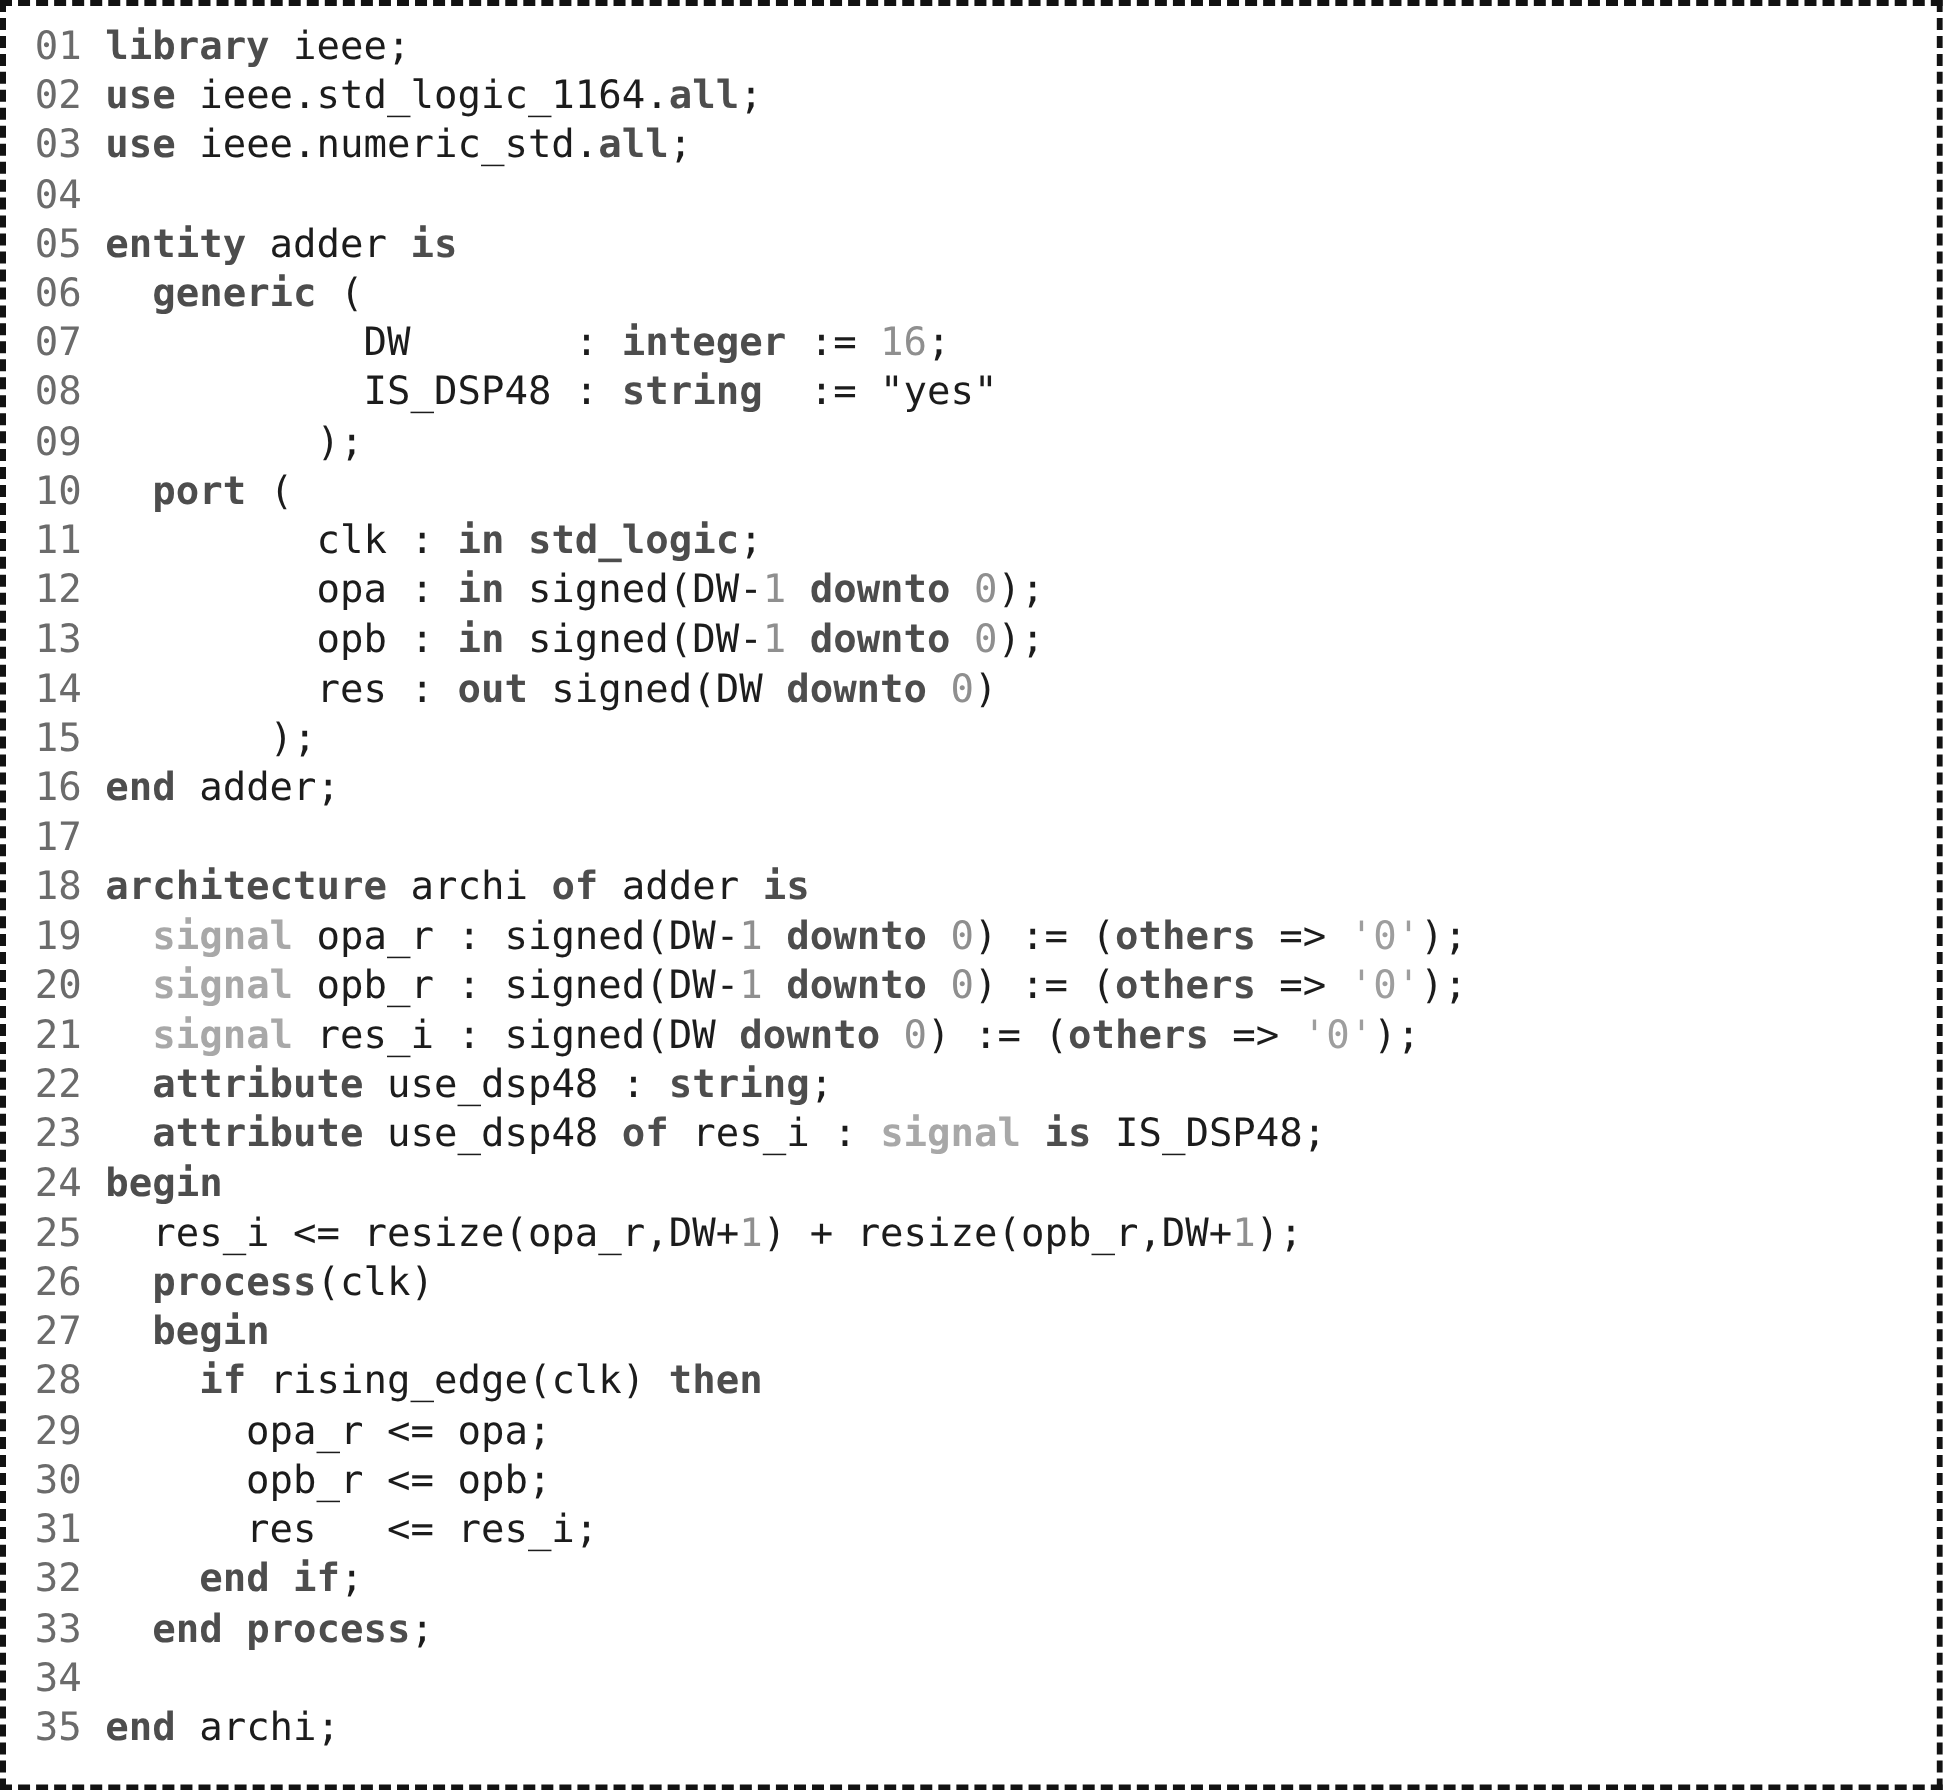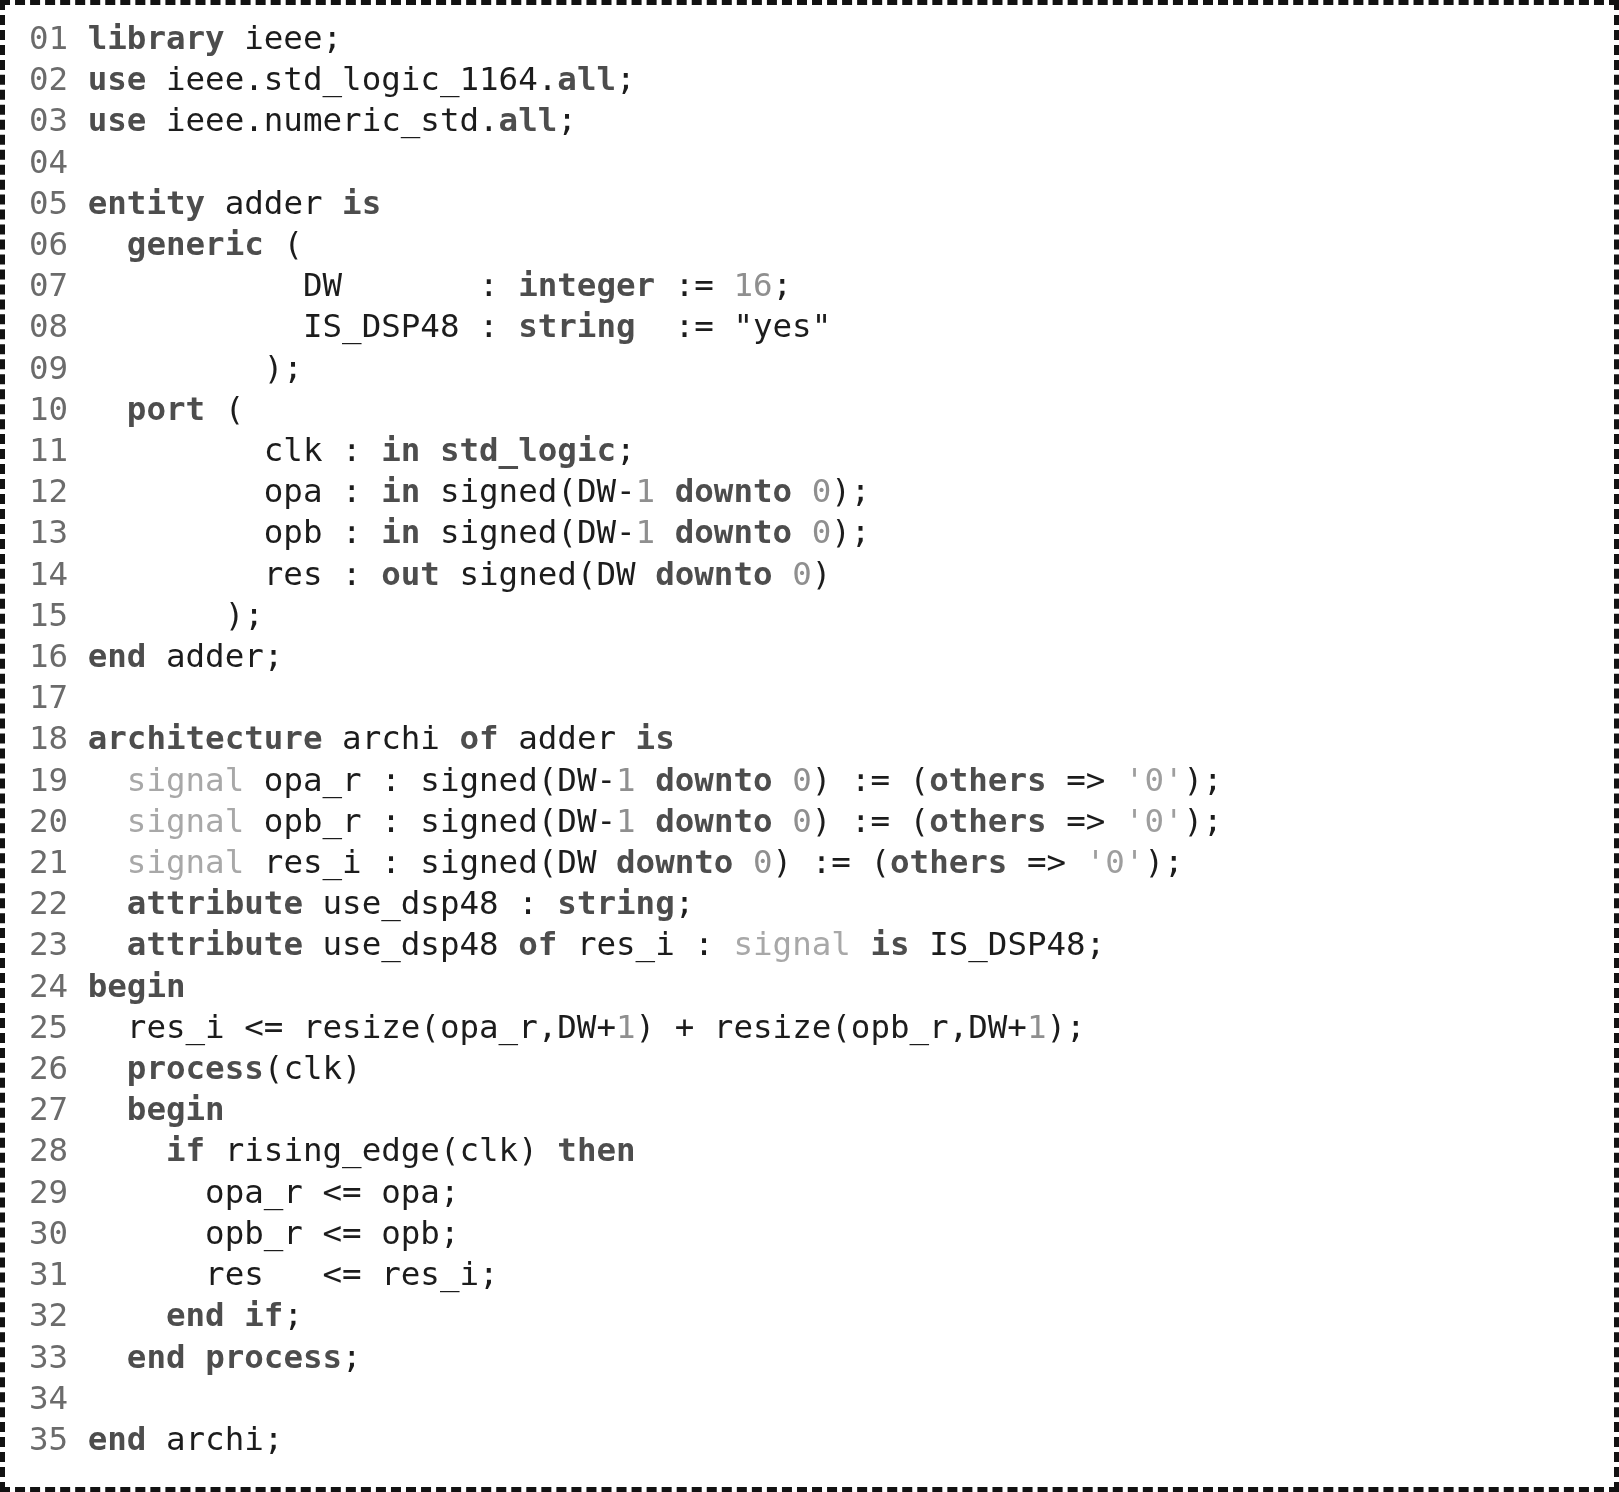--- a/index.html
+++ b/index.html
@@ -26,20 +26,20 @@
   .code-line { white-space: pre; }
   .ln {
     color: var(--c-ln, #6b6b6b);
     margin-right: 1ch;
     font-weight: normal;
   }
   .tok-pl  { color: var(--c-pl,  #1c1c1c); font-weight: normal; }
   .tok-kw  { color: var(--c-kw,  #4d4d4d); font-weight: bold; }
   .tok-num { color: var(--c-num, #8f8f8f); font-weight: normal; }
   .tok-lit { color: var(--c-lit, #9e9e9e); font-weight: normal; }
-  .tok-sig { color: var(--c-sig, #a8a8a8); font-weight: normal; }
+  .tok-sig { color: var(--c-sig, #a8a8a8); font-weight: bold; }
 </style>
 </head>
 <body>
 
 <div class="figure">
   <div class="listing"><div class="code-line"><span class="ln">01</span><span class="tok-kw">library</span><span class="tok-pl"> ieee;</span></div><div class="code-line"><span class="ln">02</span><span class="tok-kw">use</span><span class="tok-pl"> ieee.std_logic_1164.</span><span class="tok-kw">all</span><span class="tok-pl">;</span></div><div class="code-line"><span class="ln">03</span><span class="tok-kw">use</span><span class="tok-pl"> ieee.numeric_std.</span><span class="tok-kw">all</span><span class="tok-pl">;</span></div><div class="code-line"><span class="ln">04</span></div><div class="code-line"><span class="ln">05</span><span class="tok-kw">entity</span><span class="tok-pl"> adder </span><span class="tok-kw">is</span></div><div class="code-line"><span class="ln">06</span><span class="tok-pl">  </span><span class="tok-kw">generic</span><span class="tok-pl"> (</span></div><div class="code-line"><span class="ln">07</span><span class="tok-pl">           DW       : </span><span class="tok-kw">integer</span><span class="tok-pl"> := </span><span class="tok-num">16</span><span class="tok-pl">;</span></div><div class="code-line"><span class="ln">08</span><span class="tok-pl">           IS_DSP48 : </span><span class="tok-kw">string</span><span class="tok-pl">  := "yes"</span></div><div class="code-line"><span class="ln">09</span><span class="tok-pl">         );</span></div><div class="code-line"><span class="ln">10</span><span class="tok-pl">  </span><span class="tok-kw">port</span><span class="tok-pl"> (</span></div><div class="code-line"><span class="ln">11</span><span class="tok-pl">         clk : </span><span class="tok-kw">in</span><span class="tok-pl"> </span><span class="tok-kw">std_logic</span><span class="tok-pl">;</span></div><div class="code-line"><span class="ln">12</span><span class="tok-pl">         opa : </span><span class="tok-kw">in</span><span class="tok-pl"> signed(DW-</span><span class="tok-num">1</span><span class="tok-pl"> </span><span class="tok-kw">downto</span><span class="tok-pl"> </span><span class="tok-num">0</span><span class="tok-pl">);</span></div><div class="code-line"><span class="ln">13</span><span class="tok-pl">         opb : </span><span class="tok-kw">in</span><span class="tok-pl"> signed(DW-</span><span class="tok-num">1</span><span class="tok-pl"> </span><span class="tok-kw">downto</span><span class="tok-pl"> </span><span class="tok-num">0</span><span class="tok-pl">);</span></div><div class="code-line"><span class="ln">14</span><span class="tok-pl">         res : </span><span class="tok-kw">out</span><span class="tok-pl"> signed(DW </span><span class="tok-kw">downto</span><span class="tok-pl"> </span><span class="tok-num">0</span><span class="tok-pl">)</span></div><div class="code-line"><span class="ln">15</span><span class="tok-pl">       );</span></div><div class="code-line"><span class="ln">16</span><span class="tok-kw">end</span><span class="tok-pl"> adder;</span></div><div class="code-line"><span class="ln">17</span></div><div class="code-line"><span class="ln">18</span><span class="tok-kw">architecture</span><span class="tok-pl"> archi </span><span class="tok-kw">of</span><span class="tok-pl"> adder </span><span class="tok-kw">is</span></div><div class="code-line"><span class="ln">19</span><span class="tok-pl">  </span><span class="tok-sig">signal</span><span class="tok-pl"> opa_r : signed(DW-</span><span class="tok-num">1</span><span class="tok-pl"> </span><span class="tok-kw">downto</span><span class="tok-pl"> </span><span class="tok-num">0</span><span class="tok-pl">) := (</span><span class="tok-kw">others</span><span class="tok-pl"> =&gt; </span><span class="tok-lit">'0'</span><span class="tok-pl">);</span></div><div class="code-line"><span class="ln">20</span><span class="tok-pl">  </span><span class="tok-sig">signal</span><span class="tok-pl"> opb_r : signed(DW-</span><span class="tok-num">1</span><span class="tok-pl"> </span><span class="tok-kw">downto</span><span class="tok-pl"> </span><span class="tok-num">0</span><span class="tok-pl">) := (</span><span class="tok-kw">others</span><span class="tok-pl"> =&gt; </span><span class="tok-lit">'0'</span><span class="tok-pl">);</span></div><div class="code-line"><span class="ln">21</span><span class="tok-pl">  </span><span class="tok-sig">signal</span><span class="tok-pl"> res_i : signed(DW </span><span class="tok-kw">downto</span><span class="tok-pl"> </span><span class="tok-num">0</span><span class="tok-pl">) := (</span><span class="tok-kw">others</span><span class="tok-pl"> =&gt; </span><span class="tok-lit">'0'</span><span class="tok-pl">);</span></div><div class="code-line"><span class="ln">22</span><span class="tok-pl">  </span><span class="tok-kw">attribute</span><span class="tok-pl"> use_dsp48 : </span><span class="tok-kw">string</span><span class="tok-pl">;</span></div><div class="code-line"><span class="ln">23</span><span class="tok-pl">  </span><span class="tok-kw">attribute</span><span class="tok-pl"> use_dsp48 </span><span class="tok-kw">of</span><span class="tok-pl"> res_i : </span><span class="tok-sig">signal</span><span class="tok-pl"> </span><span class="tok-kw">is</span><span class="tok-pl"> IS_DSP48;</span></div><div class="code-line"><span class="ln">24</span><span class="tok-kw">begin</span></div><div class="code-line"><span class="ln">25</span><span class="tok-pl">  res_i &lt;= resize(opa_r,DW+</span><span class="tok-num">1</span><span class="tok-pl">) + resize(opb_r,DW+</span><span class="tok-num">1</span><span class="tok-pl">);</span></div><div class="code-line"><span class="ln">26</span><span class="tok-pl">  </span><span class="tok-kw">process</span><span class="tok-pl">(clk)</span></div><div class="code-line"><span class="ln">27</span><span class="tok-pl">  </span><span class="tok-kw">begin</span></div><div class="code-line"><span class="ln">28</span><span class="tok-pl">    </span><span class="tok-kw">if</span><span class="tok-pl"> rising_edge(clk) </span><span class="tok-kw">then</span></div><div class="code-line"><span class="ln">29</span><span class="tok-pl">      opa_r &lt;= opa;</span></div><div class="code-line"><span class="ln">30</span><span class="tok-pl">      opb_r &lt;= opb;</span></div><div class="code-line"><span class="ln">31</span><span class="tok-pl">      res   &lt;= res_i;</span></div><div class="code-line"><span class="ln">32</span><span class="tok-pl">    </span><span class="tok-kw">end</span><span class="tok-pl"> </span><span class="tok-kw">if</span><span class="tok-pl">;</span></div><div class="code-line"><span class="ln">33</span><span class="tok-pl">  </span><span class="tok-kw">end</span><span class="tok-pl"> </span><span class="tok-kw">process</span><span class="tok-pl">;</span></div><div class="code-line"><span class="ln">34</span></div><div class="code-line"><span class="ln">35</span><span class="tok-kw">end</span><span class="tok-pl"> archi;</span></div></div>
 </div>
 
 </body></html>

